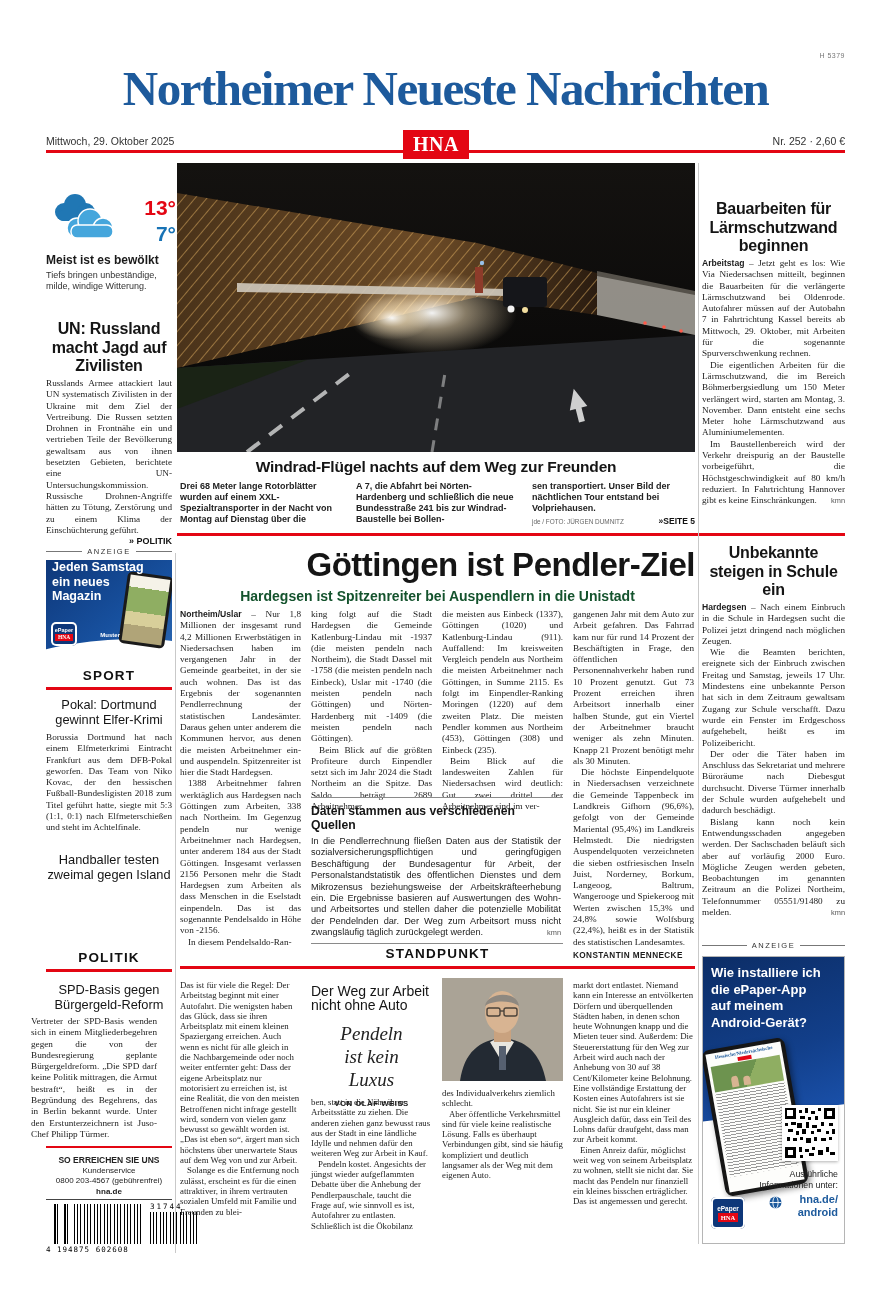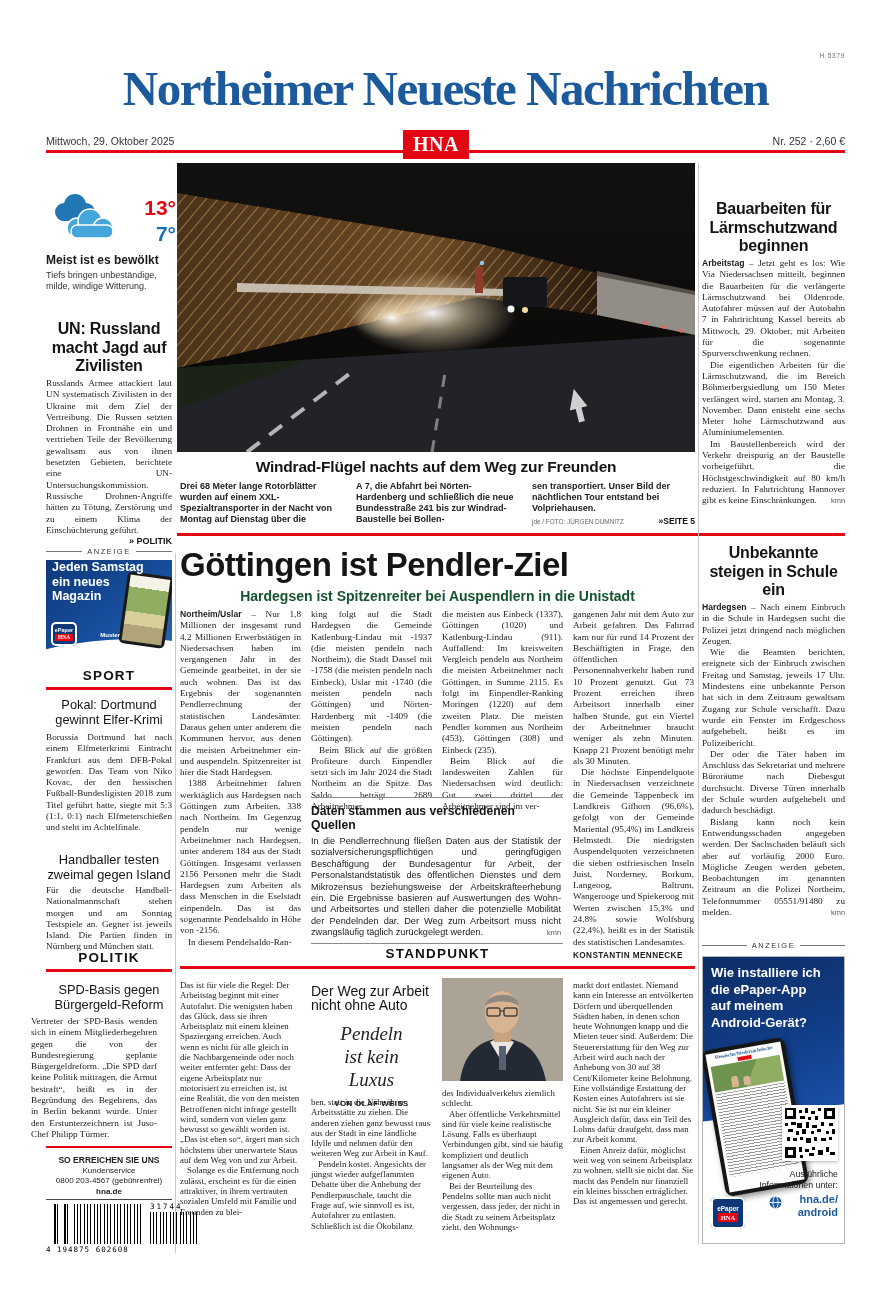--- a/index.html
+++ b/index.html
@@ -198,25 +198,25 @@
   <div class="abs body-text" style="top:258px;left:702px;width:143px">
     <p><span class="lead-loc">Arbeitstag</span> <span>– Jetzt geht es los: Wie Via Niedersachsen mitteilt, beginnen die Bauarbeiten für die verlängerte Lärmschutzwand bei Oldenrode. Autofahrer müssen auf der Autobahn 7 in Fahrtrichtung Kassel bereits ab Mittwoch, 29. Oktober, mit Arbeiten für die sogenannte Spurverschwenkung rechnen.</span></p>
     <p>Die eigentlichen Arbeiten für die Lärmschutzwand, die im Bereich Böhmerbergsiedlung um 150 Meter verlängert wird, starten am Montag, 3. November. Dann entsteht eine sechs Meter hohe Lärmschutzwand aus Aluminiumelementen.</p>
     <p><span>Im Baustellenbereich wird der Verkehr dreispurig an der Baustelle vorbeigeführt, die Höchstgeschwindigkeit auf 80 km/h reduziert. In Fahrtrichtung Hannover gibt es keine Einschränkungen.</span><span class="sig">kmn</span></p>
   </div>
 
   <div class="abs art-title" style="top:544px;left:702px;width:143px">Unbekannte steigen in Schule ein</div>
   <div class="abs body-text" style="top:602px;left:702px;width:143px">
     <p><span class="lead-loc">Hardegsen</span> <span>– Nach einem Einbruch in die Schule in Hardegsen sucht die Polizei jetzt dringend nach möglichen Zeugen.</span></p>
     <p>Wie die Beamten berichten, ereignete sich der Einbruch zwischen Freitag und Samstag, jeweils 17 Uhr. Mindestens eine unbekannte Person hat sich in dem Zeitraum gewaltsam Zugang zur Schule verschafft. Dazu wurde ein Fenster im Erdgeschoss aufgehebelt, heißt es im Polizeibericht.</p>
-    <p>Der oder die Täter haben im Anschluss das Sekretariat und mehrere Büroräume nach Diebesgut durchsucht. Diverse Türen innerhalb der Schule wurden aufgehebelt und dadurch beschädigt.</p>
+    <p>Der oder die Täter haben im Anschluss das Sekretariat und mehrere Büroräume nach Diebesgut durchsucht. Diverse Türmer innerhalb der Schule wurden aufgehebelt und dadurch beschädigt.</p>
     <p><span>Bislang kann noch kein Entwendungsschaden angegeben werden. Der Sachschaden beläuft sich aber auf vorläufig 2000 Euro. Mögliche Zeugen werden gebeten, Beobachtungen im genannten Zeitraum an die Polizei Northeim, Telefonnummer 05551/91480 zu melden.</span><span class="sig">kmn</span></p>
   </div>
 
-  <div class="abs" style="top:546px;left:180px;width:515px;text-align:left;font-weight:700;font-size:33px;letter-spacing:-.5px;color:#151515">Göttingen ist Pendler-Ziel</div>
+  <div class="abs" style="top:546px;left:180px;width:515px;text-align:right;font-weight:700;font-size:33px;letter-spacing:-.5px;color:#151515">Göttingen ist Pendler-Ziel</div>
   <div class="abs" style="top:588px;left:180px;width:515px;text-align:center;font-weight:700;font-size:14px;color:#14532d">Hardegsen ist Spitzenreiter bei Auspendlern in die Unistadt</div>
 
   <div class="abs body-text" style="top:609px;left:180px;width:121px">
     <p><span class="lead-loc">Northeim/Uslar</span> <span>– Nur 1,8 Millionen der insgesamt rund 4,2 Millionen Erwerbstätigen in Niedersachsen haben im vergangenen Jahr in der Gemeinde gearbeitet, in der sie auch wohnen. Das ist das Ergebnis der sogenannten Pendlerrechnung der statistischen Landesämter. Daraus gehen unter anderem die Kommunen hervor, aus denen die meisten Arbeitnehmer ein- und auspendeln. Spitzenreiter ist hier die Stadt Hardegsen.</span></p>
     <p>1388 Arbeitnehmer fahren werktäglich aus Hardegsen nach Göttingen zum Arbeiten, 338 nach Northeim. Im Gegenzug pendeln nur wenige Arbeitnehmer nach Hardegsen, unter anderem 184 aus der Stadt Göttingen. Insgesamt verlassen 2156 Personen mehr die Stadt Hardegsen zum Arbeiten als dass Menschen in die Eselstadt einpendeln. Das ist das sogenannte Pendelsaldo in Höhe von -2156.</p>
     <p>In diesem Pendelsaldo-Ran-</p>
   </div>
   <div class="abs body-text" style="top:609px;left:311px;width:121px">
     <p>king folgt auf die Stadt Hardegsen die Gemeinde Katlenburg-Lindau mit -1937 (die meisten pendeln nach Northeim), die Stadt Dassel mit -1758 (die meisten pendeln nach Einbeck), Uslar mit -1740 (die meisten pendeln nach Göttingen) und Nörten-Hardenberg mit -1409 (die meisten pendeln nach Göttingen).</p>
     <p>Beim Blick auf die größten Profiteure durch Einpendler setzt sich im Jahr 2024 die Stadt Northeim an die Spitze. Das Saldo beträgt 2689 Arbeitnehmer,</p>
@@ -256,23 +256,20 @@
     </div>
     <div class="muster">Muster</div>
   </div>
 
   <div class="abs section-head" style="top:668px;left:46px;width:126px">SPORT</div>
   <div class="abs small-title" style="top:697px;left:46px;width:126px">Pokal: Dortmund gewinnt Elfer-Krimi</div>
   <div class="abs body-text" style="top:732px;left:46px;width:126px">
     <p>Borussia Dortmund hat nach einem Elfmeterkrimi Eintracht Frankfurt aus dem DFB-Pokal geworfen. Das Team von Niko Kovac, der den hessischen Fußball-Bundesligisten 2018 zum Titel geführt hatte, siegte mit 5:3 (1:1, 0:1) nach Elfmeterschießen und steht im Achtelfinale.</p>
   </div>
   <div class="abs small-title" style="top:852px;left:46px;width:126px">Handballer testen zweimal gegen Island</div>
-  <div class="abs body-text" style="top:885px;left:46px;width:126px">
-    <p>Für die deutsche Handball-Nationalmannschaft stehen morgen und am Sonntag Testspiele an. Gegner ist jeweils Island. Die Partien finden in Nürnberg und München statt.</p>
-  </div>
 
   <div class="abs section-head" style="top:950px;left:46px;width:126px">POLITIK</div>
   <div class="abs small-title" style="top:982px;left:46px;width:126px">SPD-Basis gegen Bürgergeld-Reform</div>
   <div class="abs body-text" style="top:1016px;left:31px;width:126px">
     <p>Vertreter der SPD-Basis wenden sich in einem Mitgliederbegehren gegen die von der Bundesregierung geplante Bürgergeldreform. „Die SPD darf keine Politik mittragen, die Armut bestraft“, heißt es in der Begründung des Begehrens, das in Berlin bekannt wurde. Unter den Erstunterzeichnern ist Juso-Chef Philipp Türmer.</p>
   </div>
   <div class="abs red-rule" style="top:1146px;left:46px;width:126px;height:1.5px"></div>
   <div class="abs contact" style="top:1155px;left:46px;width:126px">
     <div class="t">SO ERREICHEN SIE UNS</div>
     <div>Kundenservice</div>
@@ -319,21 +316,20 @@
       <ellipse cx="60" cy="34" rx="17" ry="21" fill="#d8b492"></ellipse>
       <path d="M43,28 C45,14 75,12 77,28 C70,22 50,22 43,28 Z" fill="#8e8880"></path>
       <rect x="45" y="30" width="13" height="8" rx="2" fill="none" stroke="#4a423a" stroke-width="1.4"></rect>
       <rect x="62" y="30" width="13" height="8" rx="2" fill="none" stroke="#4a423a" stroke-width="1.4"></rect>
       <line x1="58" y1="33" x2="62" y2="33" stroke="#4a423a" stroke-width="1.4"></line>
     </svg>
   </div>
   <div class="abs sp-body" style="top:1088px;left:442px;width:121px">
     <p>des Individualverkehrs ziemlich schlecht.</p>
     <p>Aber öffentliche Verkehrsmittel sind für viele keine realistische Lösung. Falls es überhaupt Verbindungen gibt, sind sie häufig kompliziert und deutlich langsamer als der Weg mit dem eigenen Auto.</p>
-    <p>Bei der Beurteilung des Pendelns sollte man auch nicht vergessen, dass jeder, der nicht in die Stadt zu seinem Arbeitsplatz zieht, den Wohnungs-</p>
   </div>
 
   <div class="abs sp-body" style="top:980px;left:573px;width:121px">
     <p>markt dort entlastet. Niemand kann ein Interesse an entvölkerten Dörfern und überquellenden Städten haben, in denen schon heute Wohnungen knapp und die Mieten teuer sind. Außerdem: Die Steuererstattung für den Weg zur Arbeit wird auch nach der Anhebung von 30 auf 38 Cent/Kilometer keine Belohnung. Eine vollständige Erstattung der Kosten eines Autofahrers ist sie nicht. Sie ist nur ein kleiner Ausgleich dafür, dass ein Teil des Lohns dafür draufgeht, dass man zur Arbeit kommt.</p>
     <p>Einen Anreiz dafür, möglichst weit weg von seinem Arbeitsplatz zu wohnen, stellt sie nicht dar. Sie macht das Pendeln nur finanziell ein kleines bisschen erträglicher. Das ist angemessen und gerecht.</p>
   </div>
 
   <div class="abs ad-label" style="top:941px;left:702px;width:143px">
     <span class="line"></span>
       <span>ANZEIGE</span>

